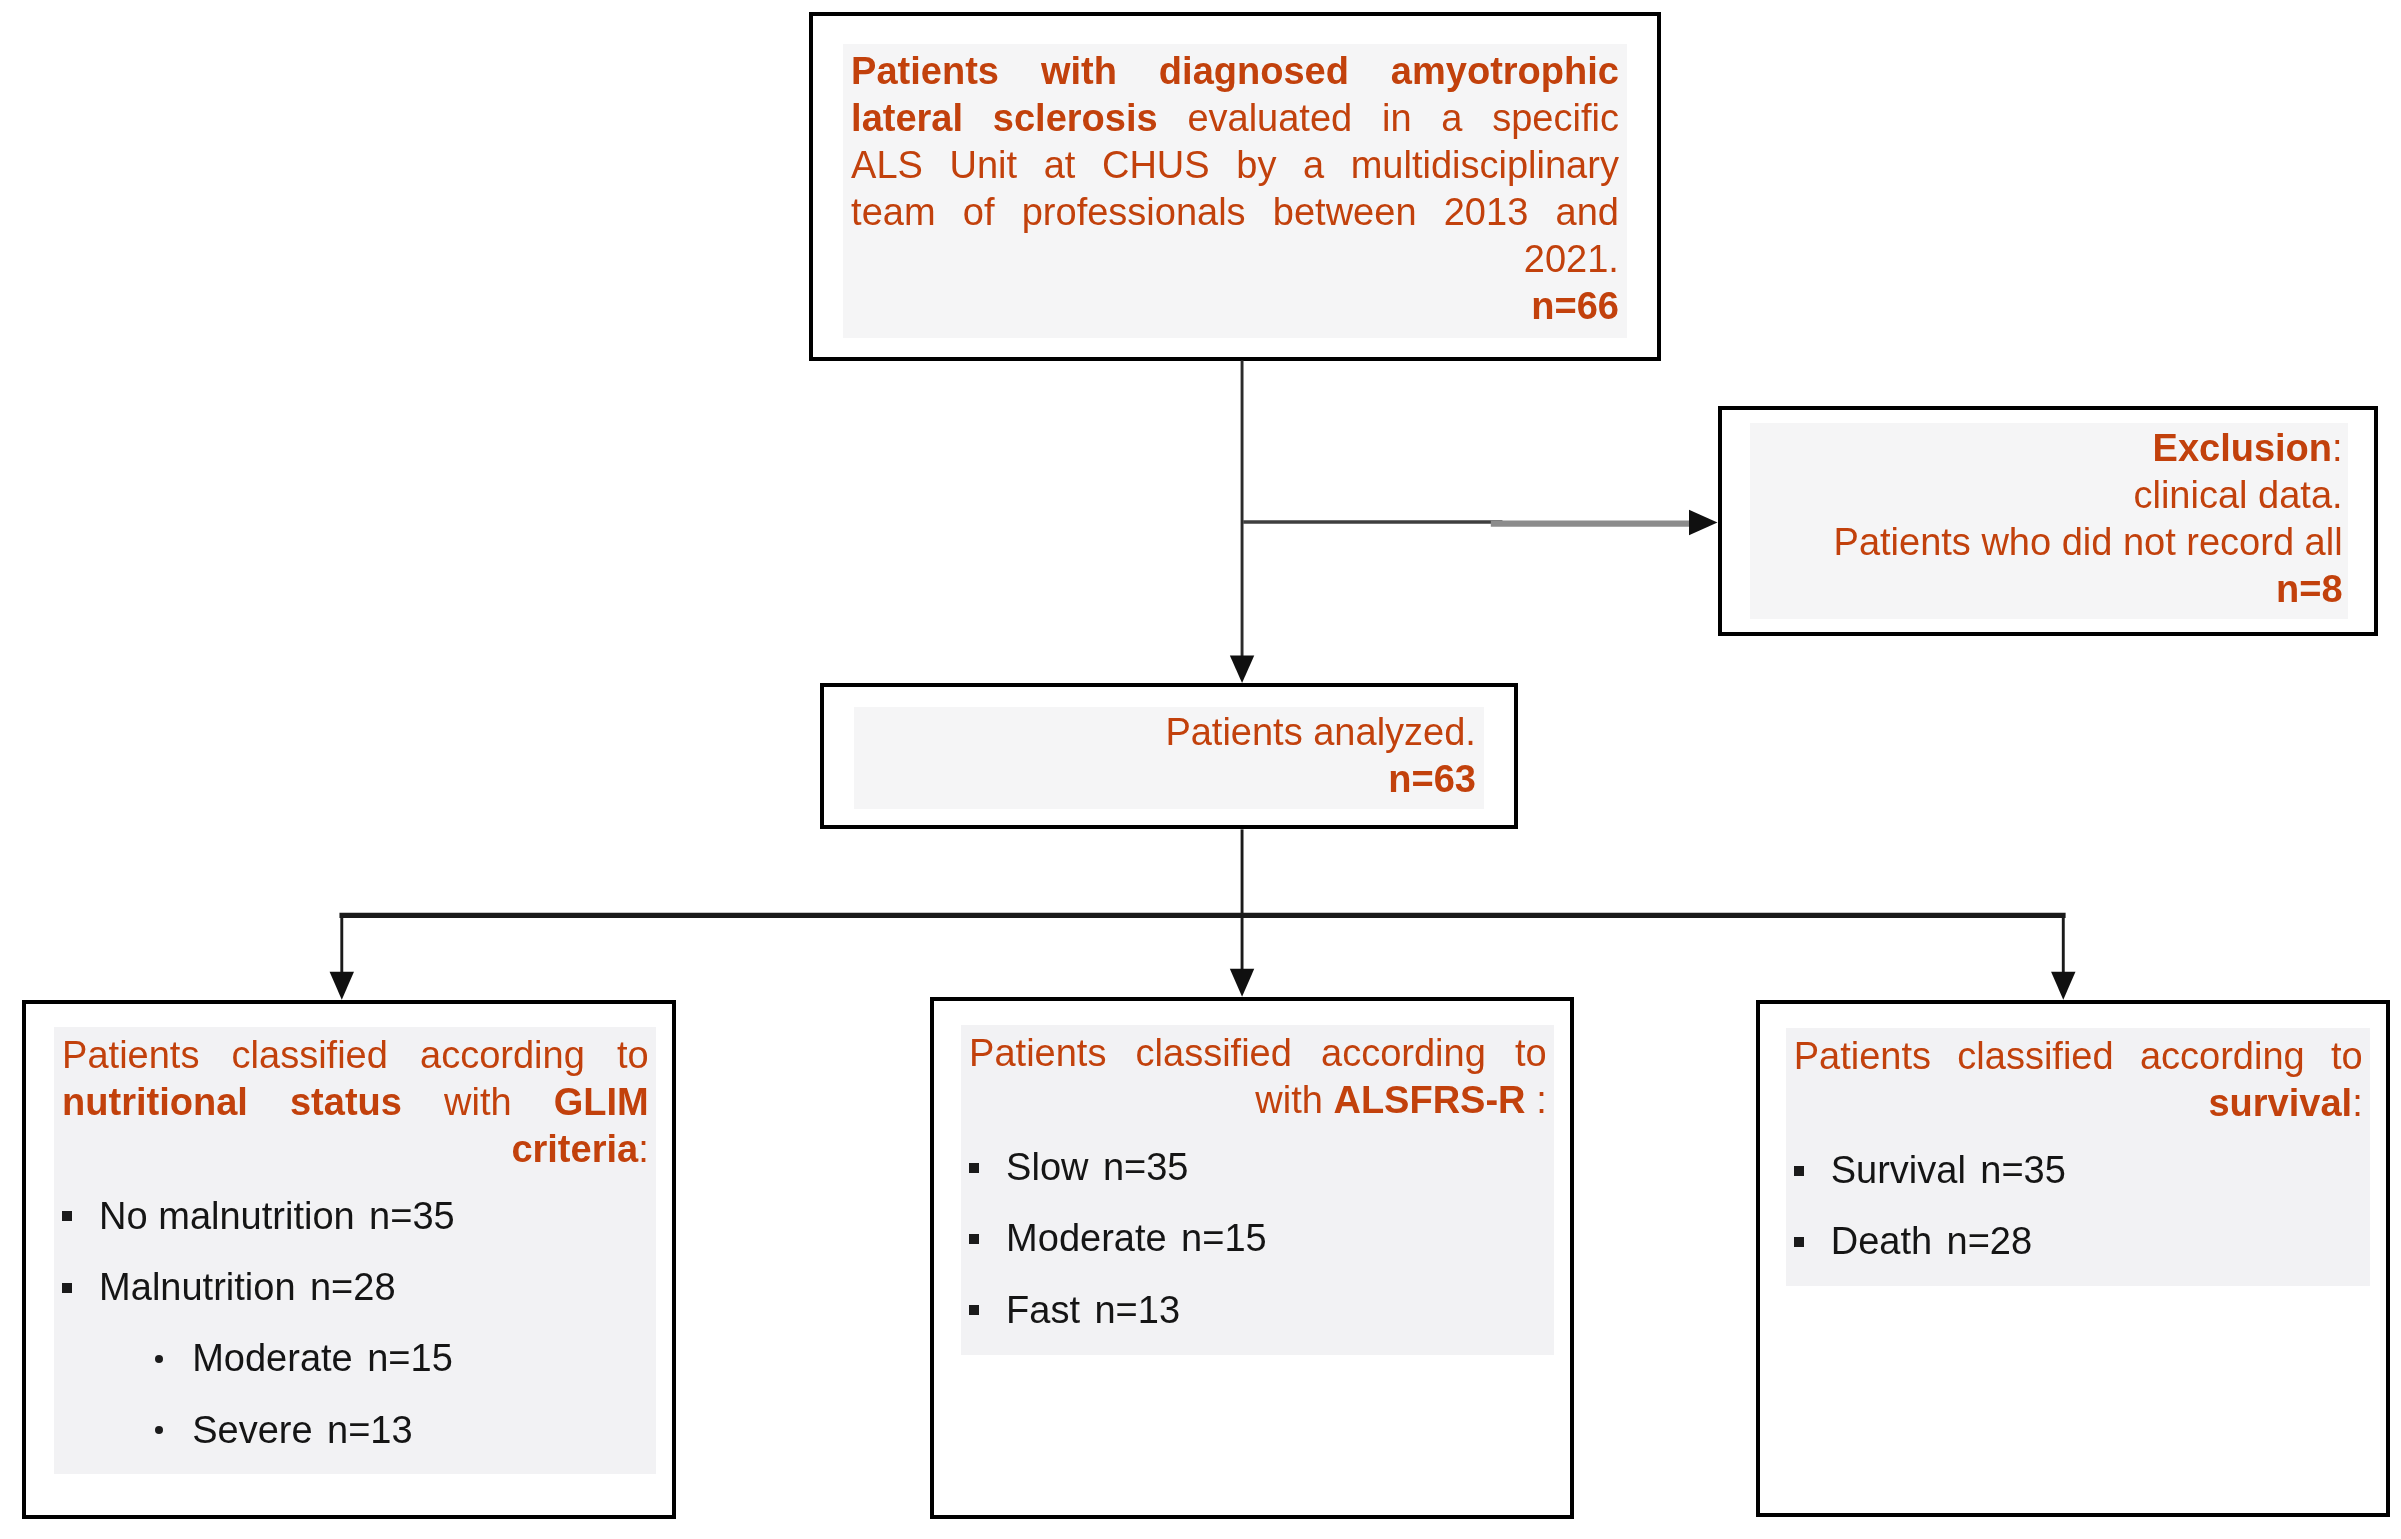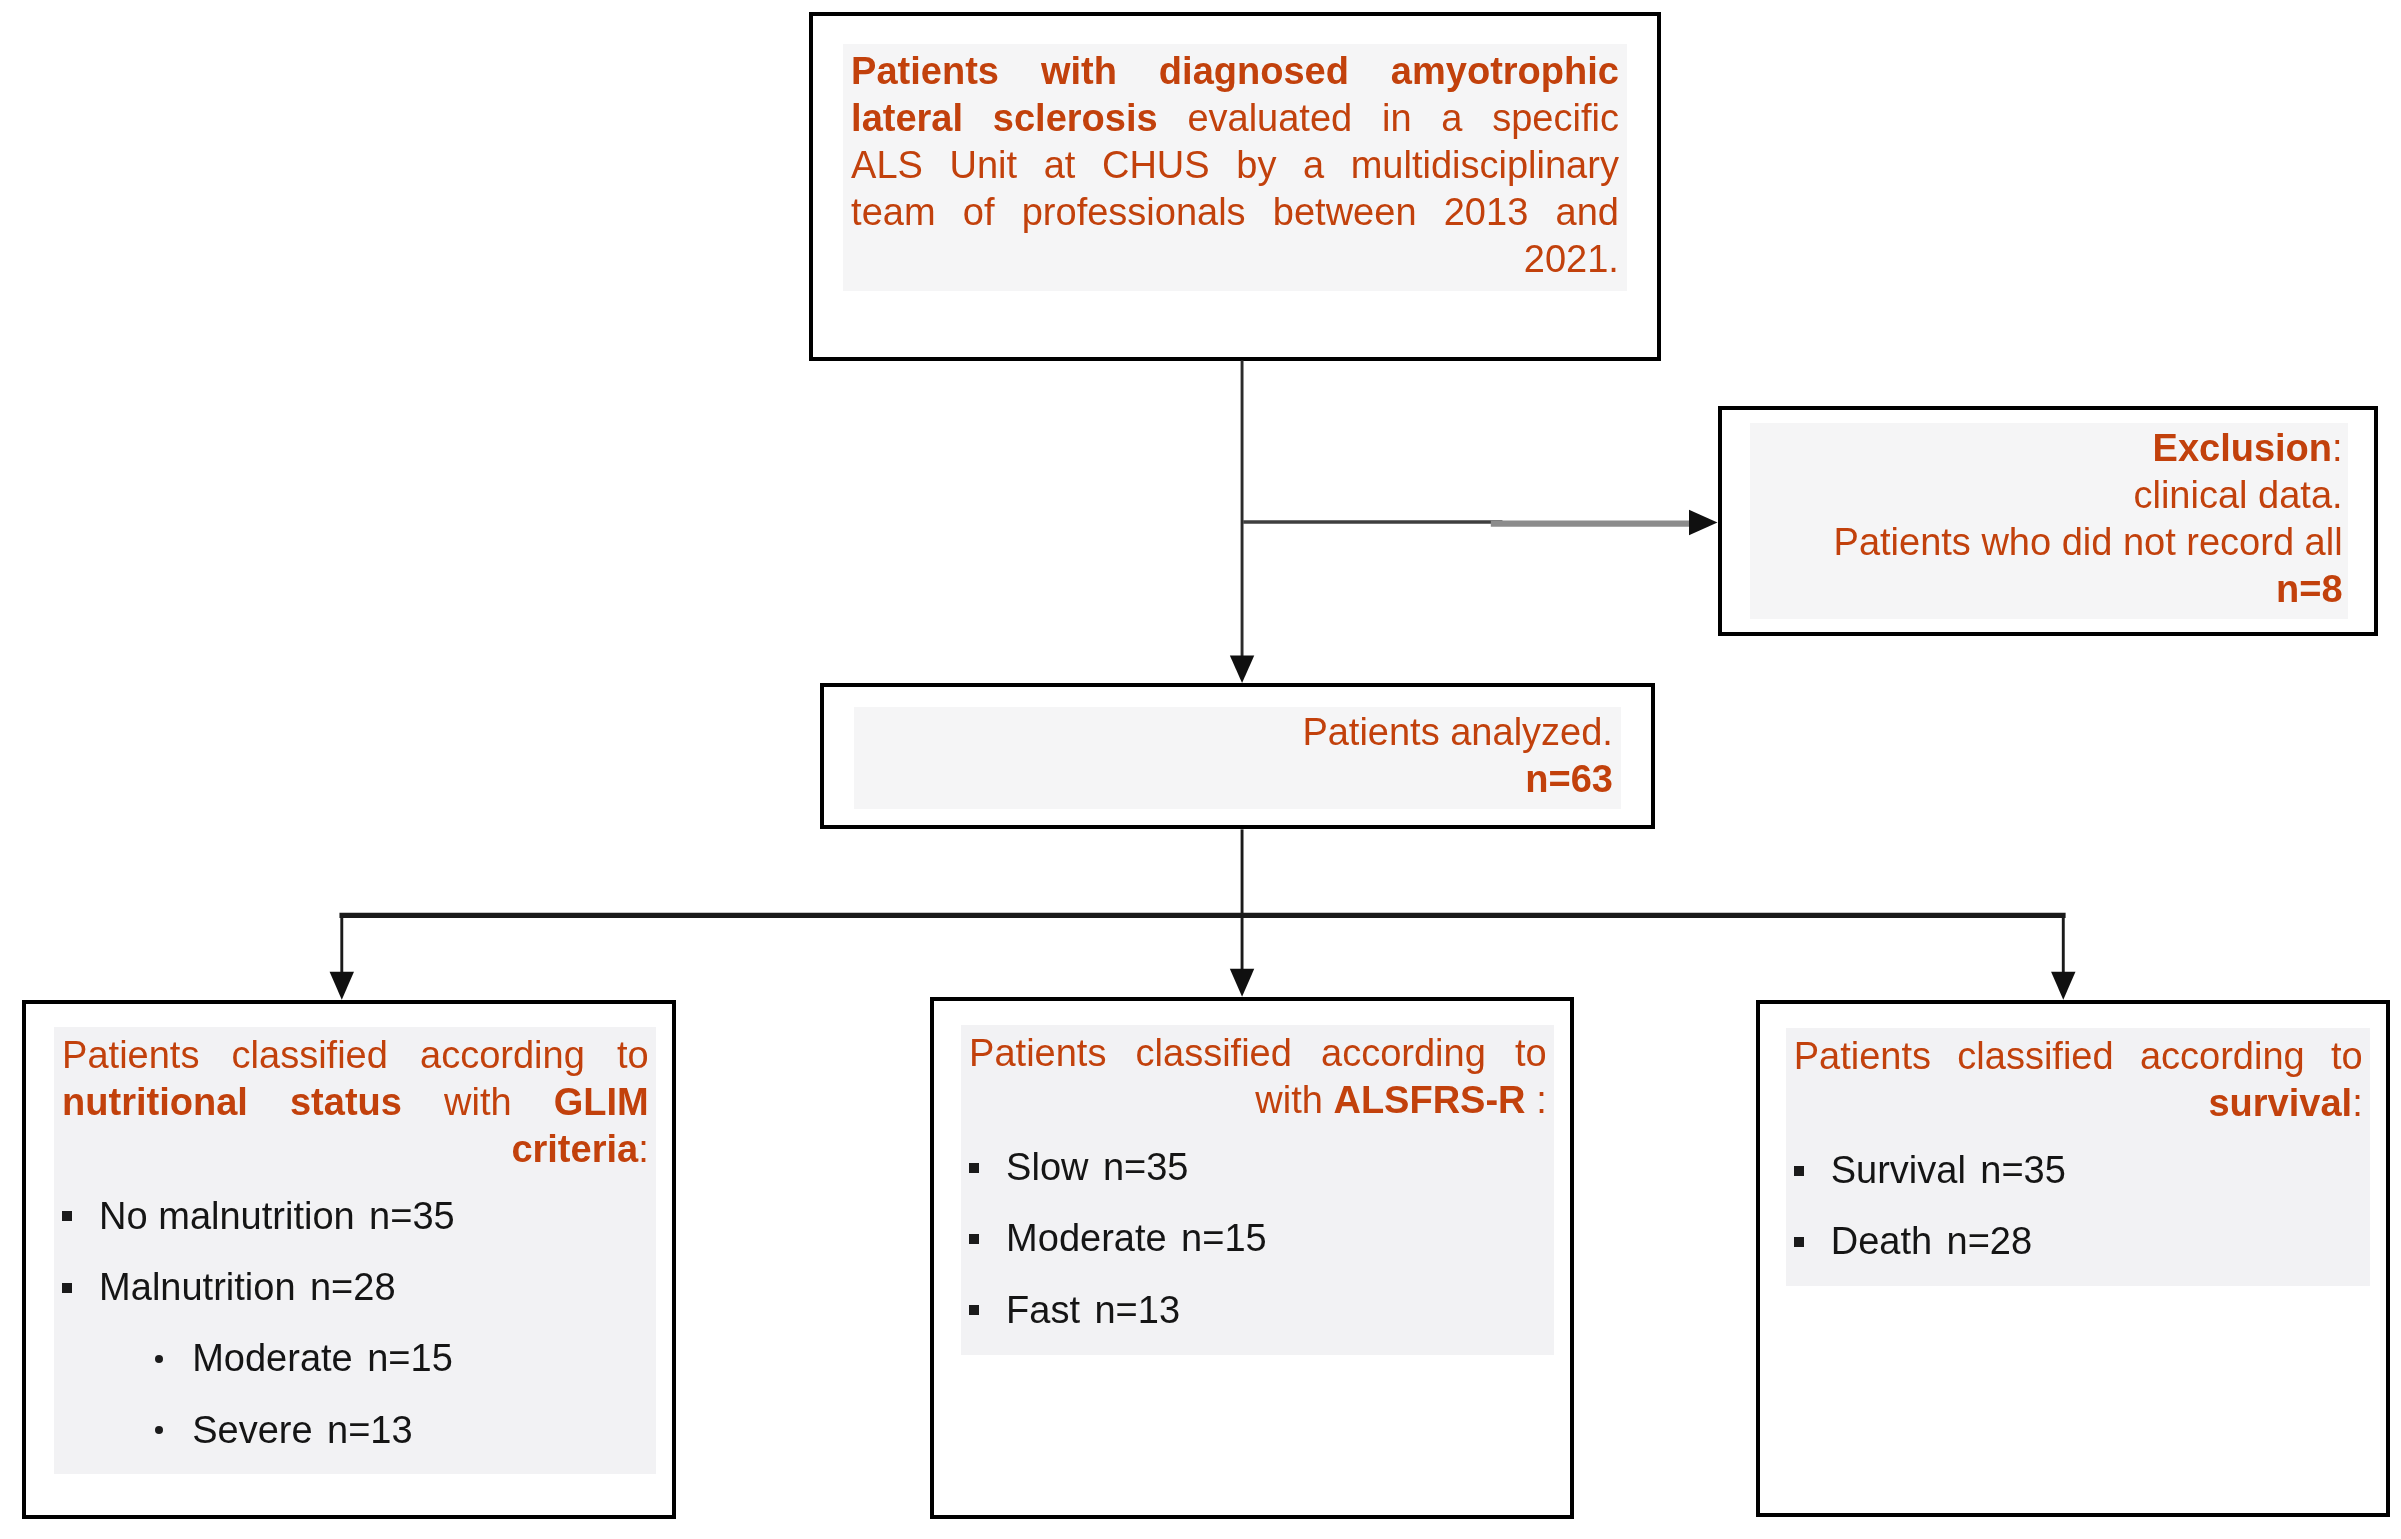--- a/index.html
+++ b/index.html
@@ -62,36 +62,37 @@
 <div id="canvas">
 
   <div class="fbox" style="left:809px;top:11.6px;width:852px;height:349px;">
     <div class="shade" style="margin:28px 30px 0 30px;padding:4.7px 8.1px 8.1px 8.1px;">
       <div class="txt">
         <div class="jline"><span class="b">Patients with diagnosed amyotrophic</span></div>
         <div class="jline"><span class="b">lateral sclerosis</span><span> evaluated in a specific</span></div>
         <div class="jline">ALS Unit at CHUS by a multidisciplinary</div>
         <div class="jline">team of professionals between 2013 and</div>
         <div class="lline">2021.</div>
+        <div class="lline b">n=66</div>
       </div>
     </div>
   </div>
 
   <div class="fbox" style="left:1718px;top:406px;width:660px;height:230px;">
     <div class="shade" style="margin:12.8px 25.6px 0 28px;padding:2.3px 5.8px 5.8px 28px;">
       <div class="txt">
         <div class="lline"><span class="b">Exclusion</span><span>:</span></div>
         <div class="lline">clinical data.</div>
         <div class="lline">Patients who did not record all</div>
         <div class="lline b">n=8</div>
       </div>
     </div>
   </div>
 
-  <div class="fbox" style="left:820px;top:683px;width:835px;height:146px;">
+  <div class="fbox" style="left:820px;top:683px;width:698px;height:146px;">
     <div class="shade" style="margin:20px 30px 0 30px;padding:2.3px 8.1px 5.8px 8.1px;">
       <div class="txt">
         <div class="lline">Patients analyzed.</div>
         <div class="lline b">n=63</div>
       </div>
     </div>
   </div>
 
   <div class="fbox" style="left:22px;top:1000px;width:654px;height:519px;">
     <div class="shade deep" style="margin:23px 16.3px 0 28px;padding:4.7px 7px 20px 8.1px;">

